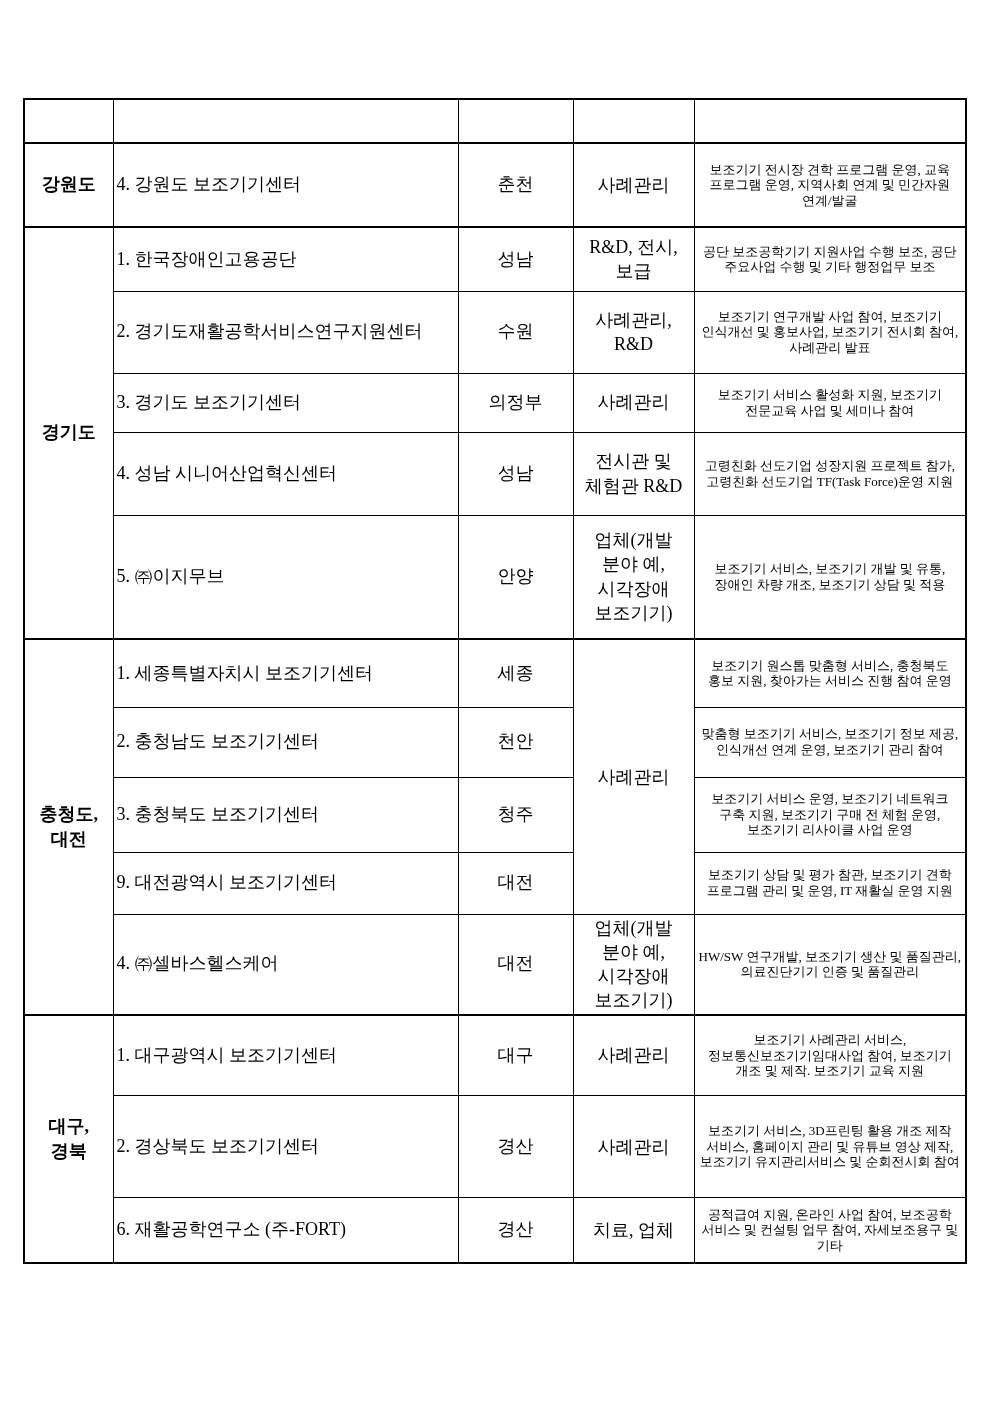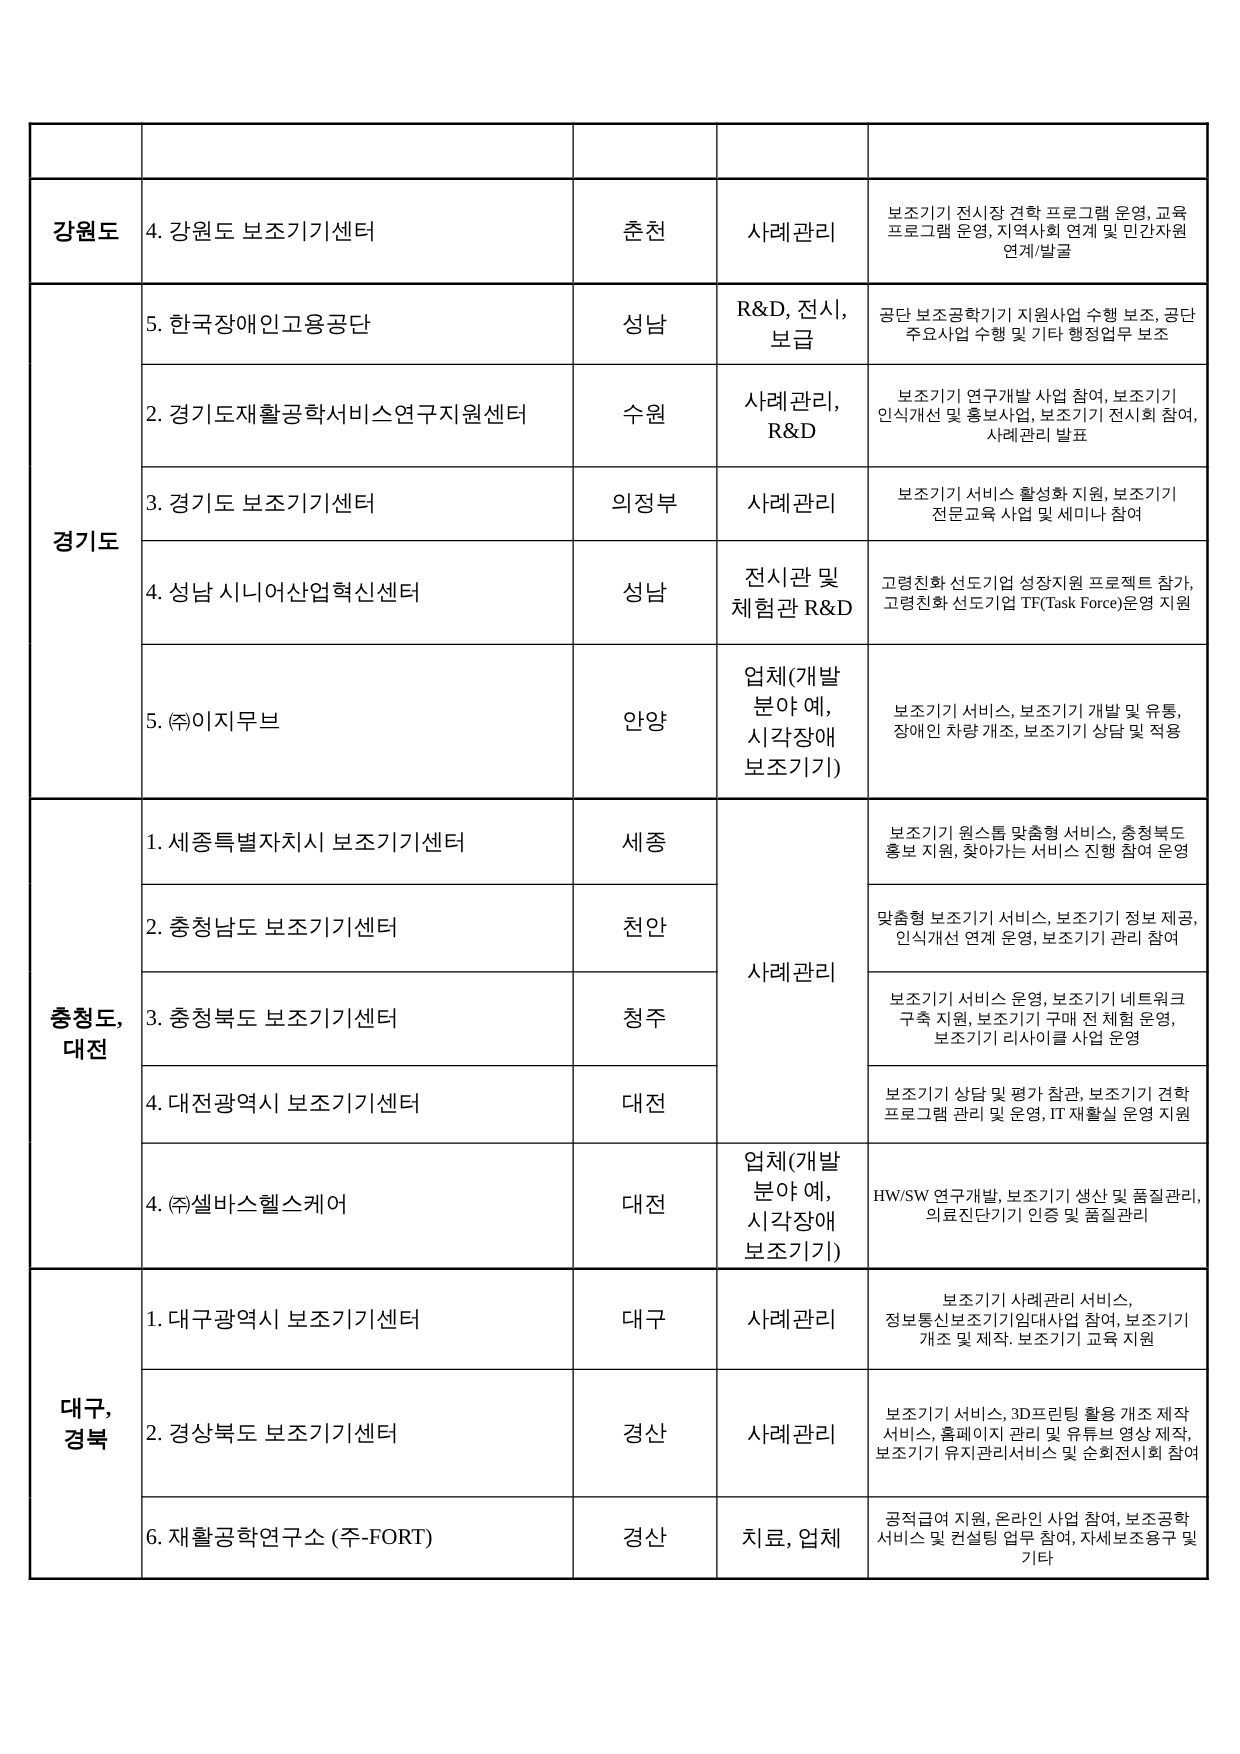--- a/index.html
+++ b/index.html
@@ -74,21 +74,21 @@
     <tr class="section-start" style="height:84px">
       <td class="region">강원도</td>
       <td class="name">4. 강원도 보조기기센터</td>
       <td class="city">춘천</td>
       <td class="cat">사례관리</td>
       <td class="desc">보조기기 전시장 견학 프로그램 운영, 교육 프로그램 운영, 지역사회 연계 및 민간자원 연계/발굴</td>
     </tr>
 
     <tr class="section-start" style="height:64px">
       <td class="region" rowspan="5">경기도</td>
-      <td class="name">5. 한국장애인고용공단</td>
+      <td class="name">1. 한국장애인고용공단</td>
       <td class="city">성남</td>
       <td class="cat">R&amp;D, 전시, 보급</td>
       <td class="desc">공단 보조공학기기 지원사업 수행 보조, 공단 주요사업 수행 및 기타 행정업무 보조</td>
     </tr>
     <tr style="height:82px">
       <td class="name">2. 경기도재활공학서비스연구지원센터</td>
       <td class="city">수원</td>
       <td class="cat">사례관리, R&amp;D</td>
       <td class="desc">보조기기 연구개발 사업 참여, 보조기기 인식개선 및 홍보사업, 보조기기 전시회 참여, 사례관리 발표</td>
     </tr>
@@ -123,21 +123,21 @@
       <td class="name">2. 충청남도 보조기기센터</td>
       <td class="city">천안</td>
       <td class="desc">맞춤형 보조기기 서비스, 보조기기 정보 제공, 인식개선 연계 운영, 보조기기 관리 참여</td>
     </tr>
     <tr style="height:75px">
       <td class="name">3. 충청북도 보조기기센터</td>
       <td class="city">청주</td>
       <td class="desc">보조기기 서비스 운영, 보조기기 네트워크 구축 지원, 보조기기 구매 전 체험 운영, 보조기기 리사이클 사업 운영</td>
     </tr>
     <tr style="height:62px">
-      <td class="name">4. 대전광역시 보조기기센터</td>
+      <td class="name">9. 대전광역시 보조기기센터</td>
       <td class="city">대전</td>
       <td class="desc">보조기기 상담 및 평가 참관, 보조기기 견학 프로그램 관리 및 운영, IT 재활실 운영 지원</td>
     </tr>
     <tr style="height:97px">
       <td class="name">4. ㈜셀바스헬스케어</td>
       <td class="city">대전</td>
       <td class="cat">업체(개발 분야 예, 시각장애 보조기기)</td>
       <td class="desc">HW/SW 연구개발, 보조기기 생산 및 품질관리, 의료진단기기 인증 및 품질관리</td>
     </tr>
 

